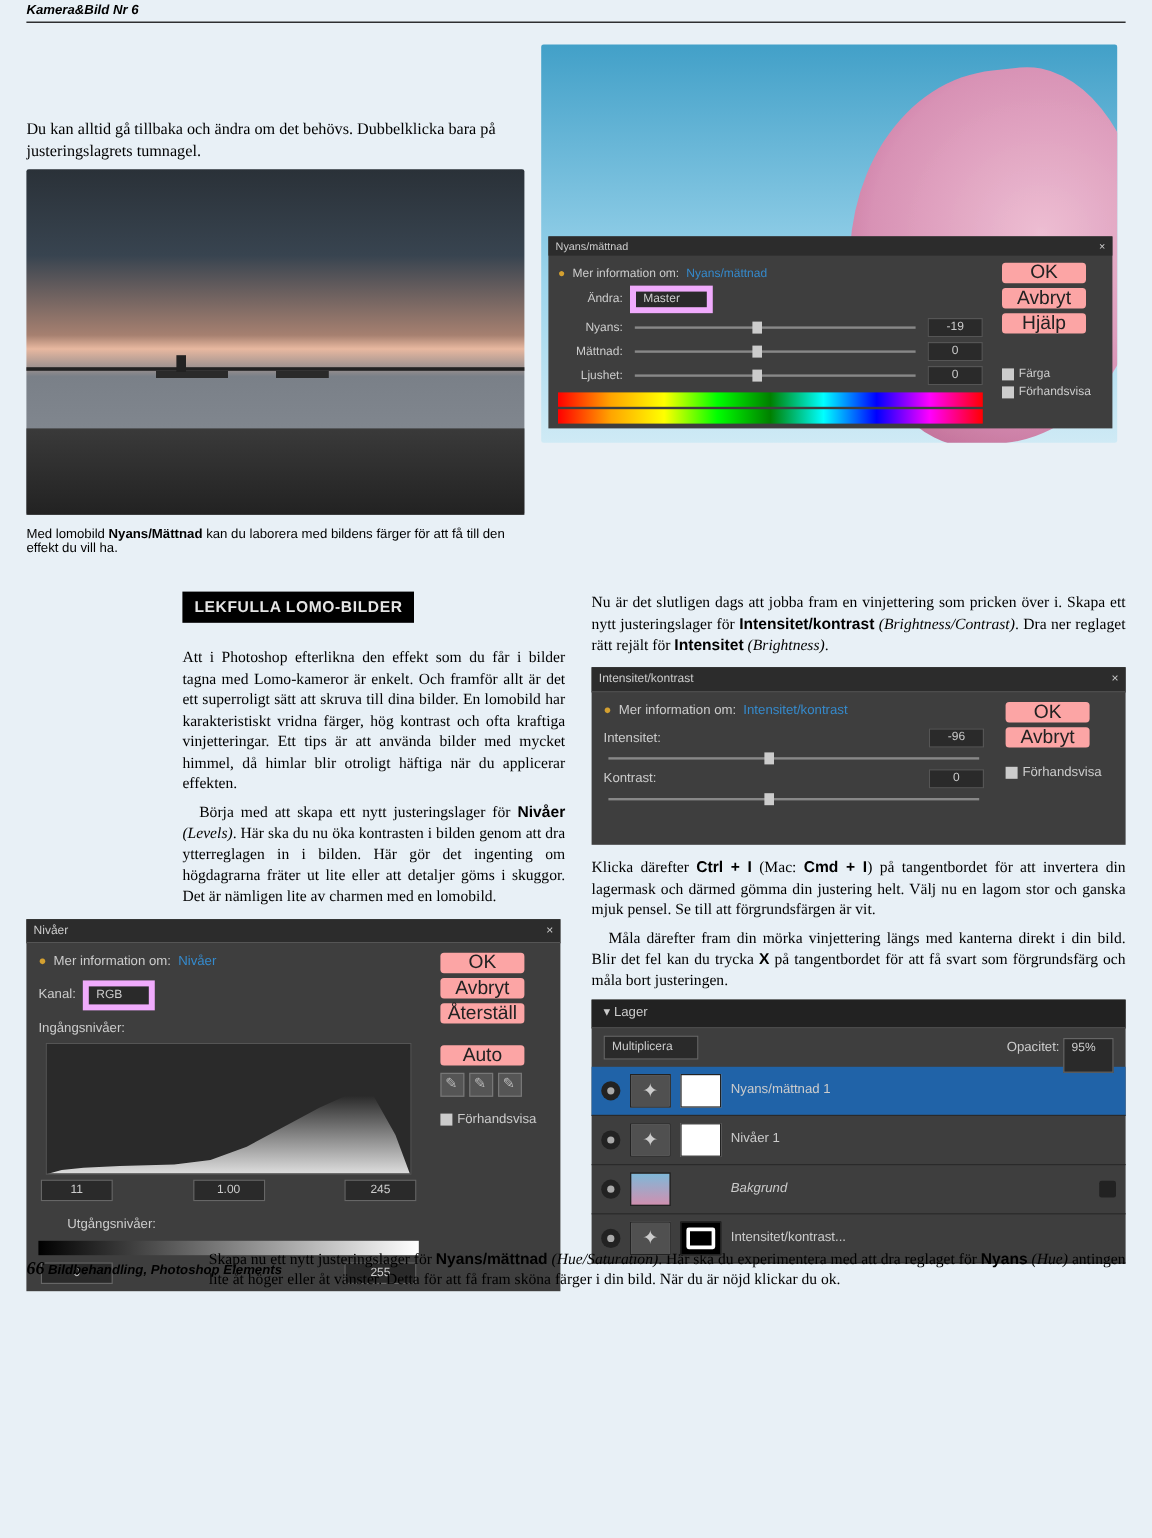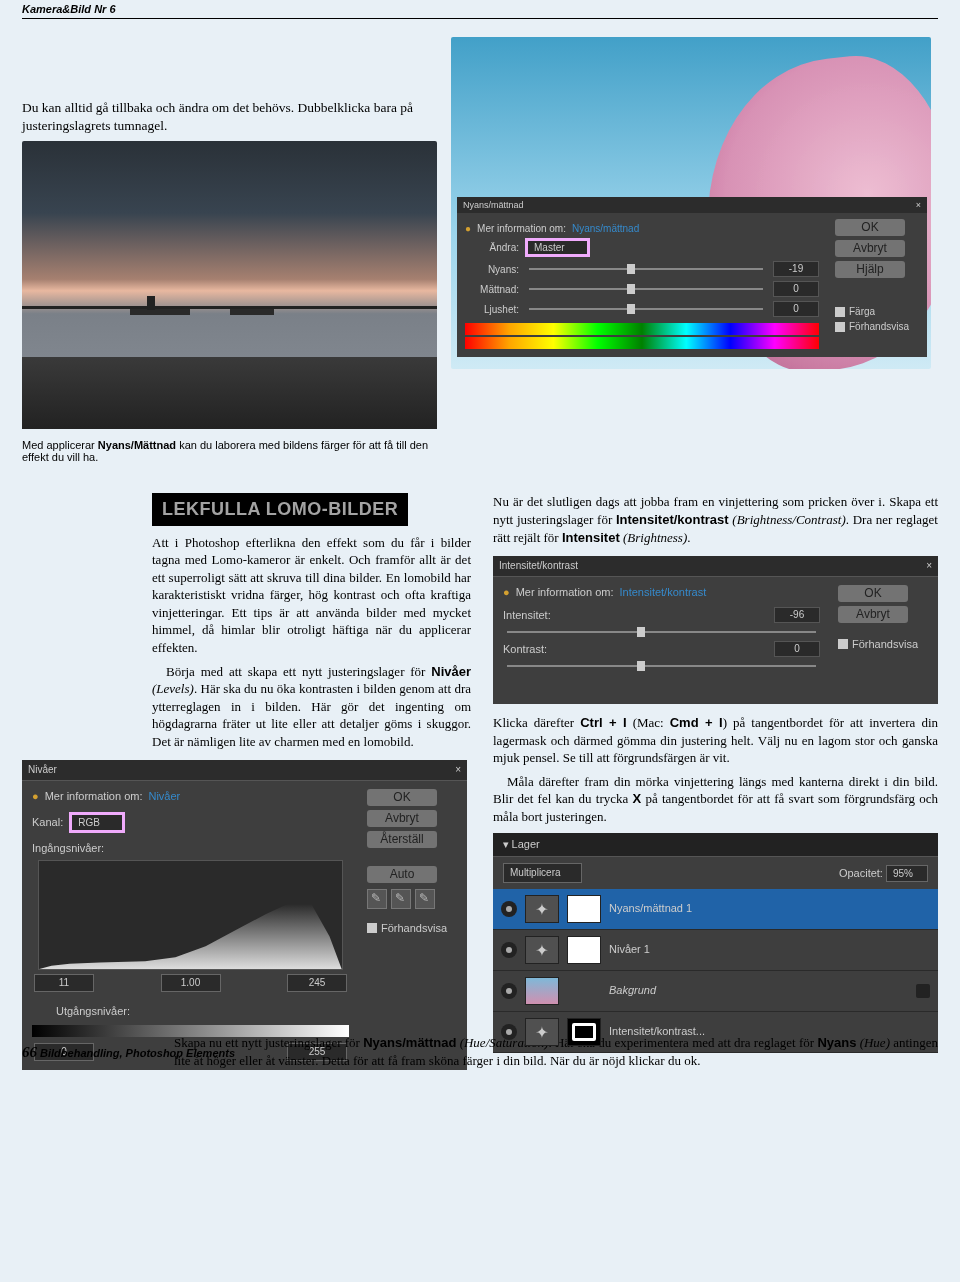--- a/index.html
+++ b/index.html
@@ -29,41 +29,41 @@
   .hs-panel { position: absolute; left: 6px; top: 160px; width: 470px; height: 160px; background: #3e3e3e; color: #ccc; font-family: Arial, sans-serif; font-size: 10px; }
   .hs-title { background: #2c2c2c; font-size: 9px; padding: 3px 6px; display: flex; justify-content: space-between; }
   .hs-body { display: flex; }
   .hs-left { flex: 1; padding: 6px 8px; }
   .hs-right { width: 100px; padding: 6px 8px; }
   .hs-row { display: flex; align-items: center; margin: 4px 0; gap: 6px; }
   .hs-label { width: 54px; text-align: right; }
   .hs-val { width: 46px; height: 16px; background: #2a2a2a; border: 1px solid #555; text-align: center; font-size: 10px; line-height: 14px; }
   .hs-slider { flex: 1; height: 2px; background: #888; position: relative; margin: 0 4px; }
   .hs-slider::after { content: ""; position: absolute; width: 8px; height: 10px; background: #ccc; top: -4px; left: 42%; }
-  .hs-btn { width: 70px; height: 17px; background: #737373; color: #222; font-size: 12px; text-align: center; line-height: 17px; margin-bottom: 4px; border-radius: 3px; }
+  .hs-btn { width: 70px; height: 17px; background: #fca5a5; color: #222; font-size: 16px; text-align: center; line-height: 17px; margin-bottom: 4px; border-radius: 3px; }
   .hs-chk { display: flex; align-items: center; gap: 4px; margin-top: 4px; }
   .chkbox { width: 10px; height: 10px; background: #ccc; display: inline-block; }
   .huebar { height: 12px; width: 100%; background: linear-gradient(90deg,red,orange,yellow,lime,green,cyan,blue,magenta,red); margin-top: 6px; }
 
   
   .mid-row { display: flex; gap: 22px; margin-top: 30px; }
   .col { flex: 1; font-size: 13px; line-height: 1.35; font-family: Georgia, serif; }
   .col p { margin-bottom: 6px; text-align: justify; }
-  .box-heading { font-family: Arial, sans-serif; font-weight: bold; font-size: 18px; letter-spacing: 0.5px; background: #000; color: #a3a3a3; display: inline-block; padding: 4px 10px; margin-bottom: 8px; }
+  .box-heading { font-family: Arial, sans-serif; font-weight: bold; font-size: 13px; letter-spacing: 0.5px; background: #000; color: #e5e5e5; display: inline-block; padding: 4px 10px; margin-bottom: 20px; }
   .box-text p::first-letter { }
   .sub-indent { text-indent: 14px; }
 
   
   .levels-panel { width: 445px; height: 310px; background: #3e3e3e; color: #ccc; font-family: Arial, sans-serif; font-size: 11px; margin-top: 10px; }
   .lvl-title { background: #2c2c2c; font-size: 10px; padding: 3px 6px; border-bottom: 1px solid #555; }
   .lvl-body { display: flex; }
   .lvl-left { flex: 1; padding: 8px 10px; }
   .lvl-right { width: 108px; padding: 8px 8px; }
   .lvl-row { display: flex; align-items: center; gap: 6px; margin-bottom: 8px; }
-  .lvl-select { background: #2a2a2a; border: 3px solid #f0abfc; padding: 1px 22px 1px 6px; font-size: 10px; color: #ccc; }
+  .lvl-select { background: #2a2a2a; border: 5px solid #f0abfc; padding: 1px 22px 1px 6px; font-size: 10px; color: #ccc; }
   .histogram { width: 96%; height: 110px; background: #2a2a2a; border: 1px solid #555; position: relative; overflow: hidden; margin: 4px auto; }
   .histfill { position: absolute; bottom: 0; left: 0; right: 0; height: 60%; background: linear-gradient(to top, #ddd 0%, transparent 100%); clip-path: polygon(0 100%, 0 100%, 4% 95%, 10% 92%, 20% 90%, 35% 88%, 45% 82%, 55% 65%, 65% 40%, 75% 15%, 82% 0%, 90% 0%, 96% 50%, 100% 100%); }
   .lvl-vals { display: flex; justify-content: space-between; margin-top: 2px; padding: 0 2px; }
   .lvl-box { width: 60px; height: 18px; background: #2a2a2a; border: 1px solid #666; text-align: center; font-size: 10px; line-height: 16px; }
   .lvl-out-label { margin-top: 12px; margin-left: 24px; }
   .gradbar { height: 12px; background: linear-gradient(90deg,#000,#fff); margin: 6px 0; }
   .eyedrops { display: flex; gap: 4px; margin-top: 6px; }
   .eyedrop { width: 20px; height: 20px; background: #555; border: 1px solid #777; position: relative; }
   .eyedrop::before { content: "✎"; position: absolute; font-size: 12px; left: 3px; top: 0; color: #bbb; }
 
@@ -113,21 +113,21 @@
       <div class="intro-text">
         <span>Du kan alltid gå tillbaka och ändra om det behövs.</span>
         <span>Dubbelklicka bara på justeringslagrets tumnagel.</span>
       </div>
       <div class="photo-lake">
         <div class="dock dock1"></div>
         <div class="dock dock2"></div>
         <div class="dock-fore"></div>
       </div>
       <div class="caption">
-        <span>Med applicerar </span><b class="term">Nyans/Mättnad</b><span> kan du laborera med bildens färger för att få till den effekt du vill ha.</span>
+        <span>Med lomobild </span><b class="term">Nyans/Mättnad</b><span> kan du laborera med bildens färger för att få till den effekt du vill ha.</span>
       </div>
     </div>
     <div class="top-right">
       <div class="photo-cherry">
         <div class="blossom"></div>
         <div class="hs-panel">
           <div class="hs-title">
             <span>Nyans/mättnad</span>
             <span>×</span>
           </div>
@@ -291,21 +291,21 @@
       <p class="sub-indent">
         <span>Måla därefter fram din mörka vinjettering längs med kanterna direkt i din bild. Blir det fel kan du trycka </span><b class="term">X</b><span> på tangentbordet för att få svart som förgrundsfärg och måla bort justeringen.</span>
       </p>
 
       <div class="layers-panel">
         <div class="lyr-title">▾ <span>Lager</span></div>
         <div class="lyr-top">
           <span class="lyr-blend">Multiplicera</span>
           <span>
             <span>Opacitet:</span>
-            <span class="lyr-blend" style="padding:2px 14px 2px 6px">95%</span>
+            <span class="lyr-blend" style="padding:2px 14px 14px 6px">95%</span>
           </span>
         </div>
         <div class="layer-row sel">
           <span class="eye"></span>
           <span class="thumb adj"></span>
           <span class="mask"></span>
           <span>Nyans/mättnad 1</span>
         </div>
         <div class="layer-row">
           <span class="eye"></span>

